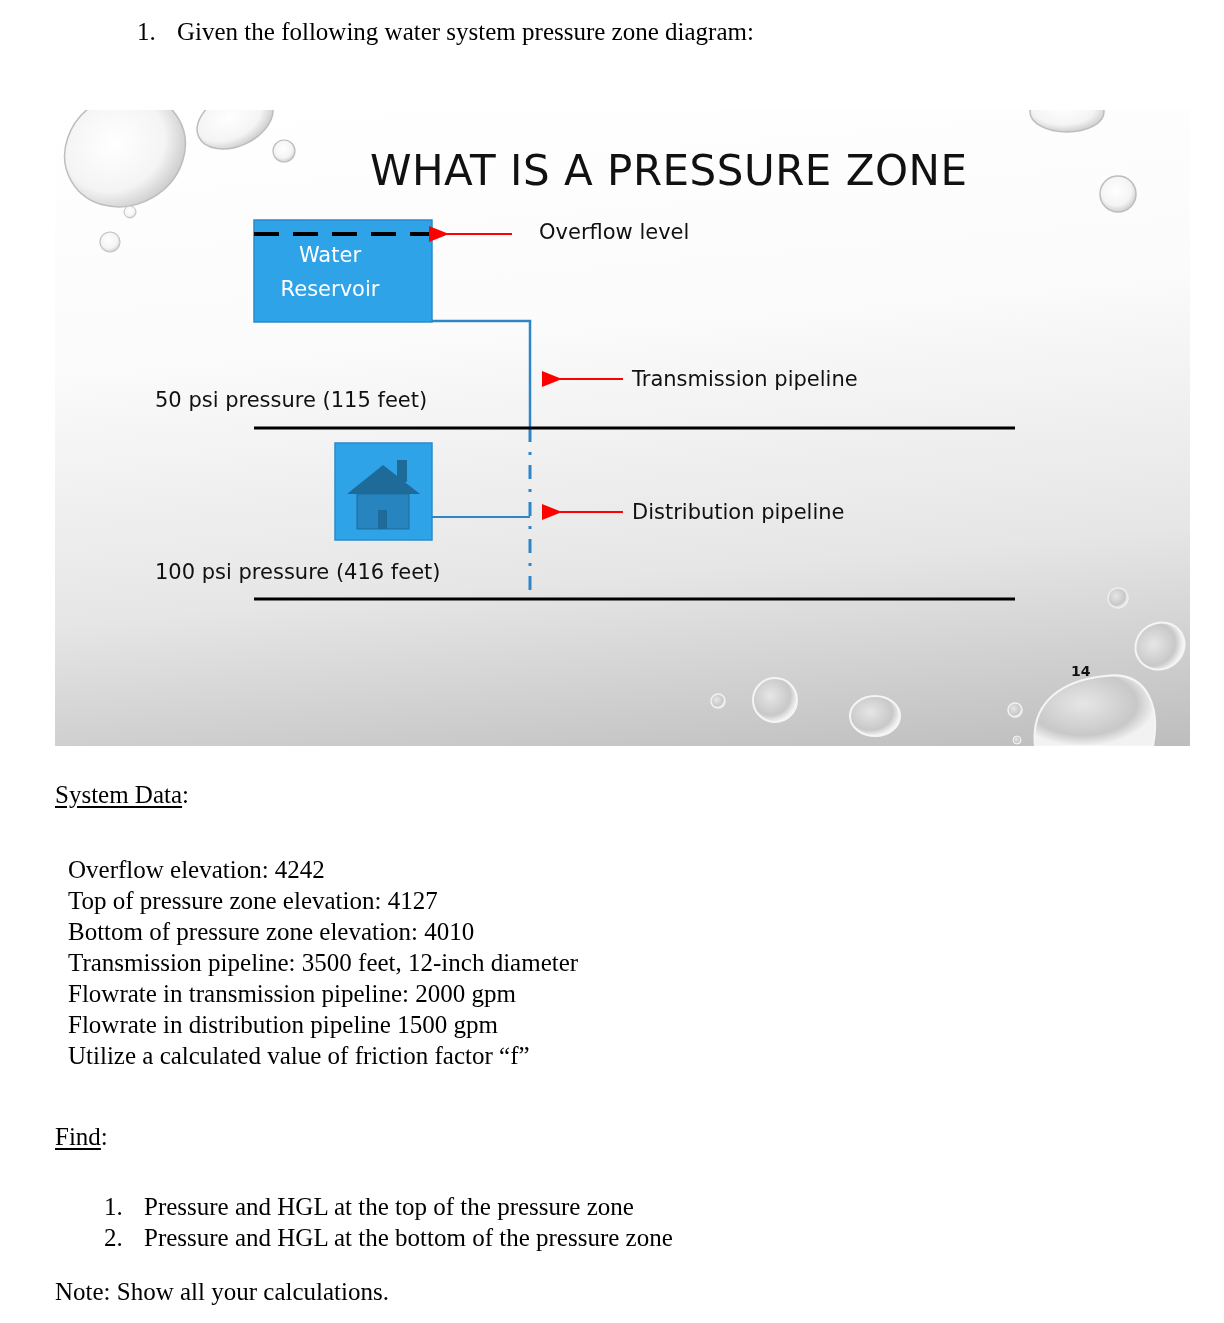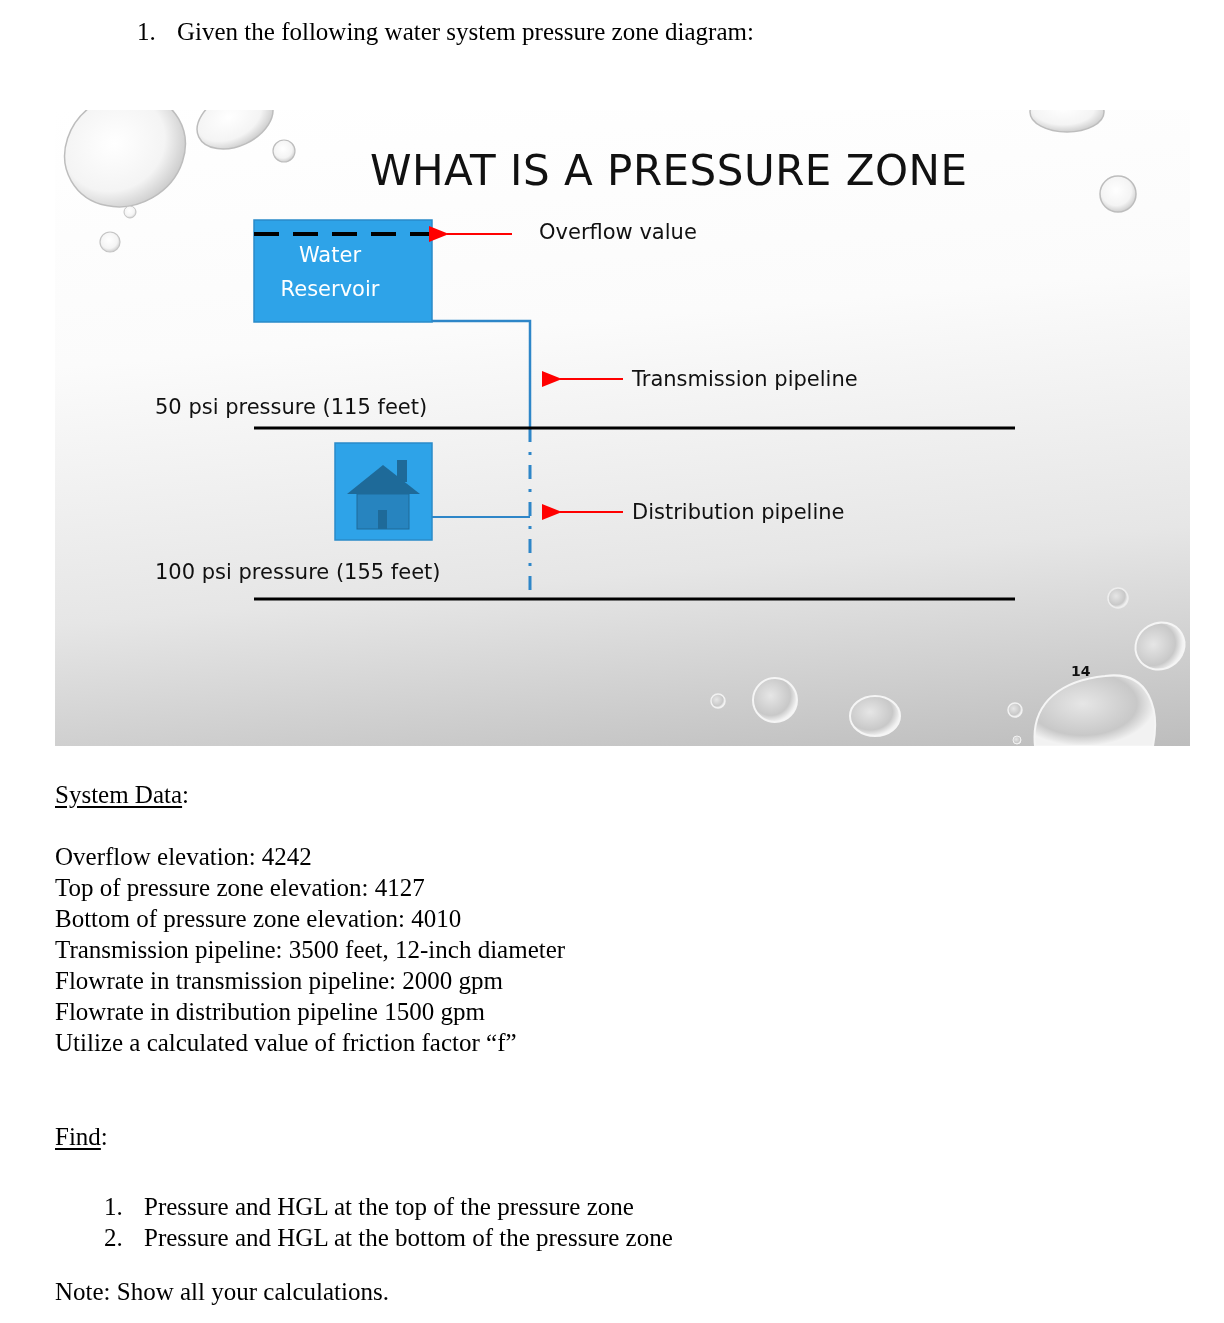--- a/index.html
+++ b/index.html
@@ -17,21 +17,21 @@
   .slide-title { position:absolute; left:315px; top:36px; font-size:42px; letter-spacing:0.5px;
                  font-family:"DejaVu Sans", sans-serif; color:#111; white-space:nowrap; }
   .lbl { position:absolute; font-family:"DejaVu Sans", sans-serif; font-size:21px; color:#111; white-space:nowrap; }
   .reservoir-text { position:absolute; left:199px; top:128px; width:152px; text-align:center;
                     font-family:"DejaVu Sans", sans-serif; font-size:21px; line-height:34px; color:#fff; }
   .page-num { position:absolute; left:1016px; top:553px; font-family:"DejaVu Sans", sans-serif;
               font-weight:bold; font-size:14px; color:#111; }
 
   
   .section-head { position:absolute; left:55px; text-decoration:underline; text-underline-offset:3px; }
-  .data-list { position:absolute; left:55px; top:841px; margin:0; padding:0; list-style:none; }
+  .data-list { position:absolute; left:55px; top:841px; margin:13px; padding:0; list-style:none; }
   .data-list li { height:31px; white-space:nowrap; }
   .find-list { position:absolute; left:96px; top:1183px; margin:8px; padding:0; list-style:none; }
   .find-list li { height:31px; white-space:nowrap; }
   .find-list .n { display:inline-block; width:40px; }
   .note { position:absolute; left:55px; top:1276px; }
 </style>
 </head>
 <body>
 
 <div class="serif q-title">
@@ -96,25 +96,25 @@
     <line x1="457" y1="124" x2="392" y2="124" stroke="#FF0000" stroke-width="2" marker-end="url(#arrowhead)"></line>
     <line x1="568" y1="269" x2="505" y2="269" stroke="#FF0000" stroke-width="2" marker-end="url(#arrowhead)"></line>
     <line x1="568" y1="402" x2="505" y2="402" stroke="#FF0000" stroke-width="2" marker-end="url(#arrowhead)"></line>
   </svg>
 
   <div class="slide-title">WHAT IS A PRESSURE ZONE</div>
   <div class="reservoir-text">
     <div>Water</div>
     <div>Reservoir</div>
   </div>
-  <div class="lbl" style="left:484px; top:110px;">Overflow value</div>
+  <div class="lbl" style="left:484px; top:110px;">Overflow level</div>
   <div class="lbl" style="left:577px; top:257px;">Transmission pipeline</div>
   <div class="lbl" style="left:577px; top:390px;">Distribution pipeline</div>
-  <div class="lbl" style="left:100px; top:278px;margin-top:7px;">50 psi pressure (115 feet)</div>
-  <div class="lbl" style="left:100px; top:450px;">100 psi pressure (155 feet)</div>
+  <div class="lbl" style="left:100px; top:278px;">50 psi pressure (115 feet)</div>
+  <div class="lbl" style="left:100px; top:450px;">100 psi pressure (416 feet)</div>
   <div class="page-num">14</div>
 </div>
 
 <div class="serif section-head" style="top:779px;"><span>System Data</span><span style="text-decoration:none; display:inline-block;">:</span></div>
 
 <ul class="serif data-list">
   <li>Overflow elevation: 4242</li>
   <li>Top of pressure zone elevation: 4127</li>
   <li>Bottom of pressure zone elevation: 4010</li>
   <li>Transmission pipeline: 3500 feet, 12-inch diameter</li>

